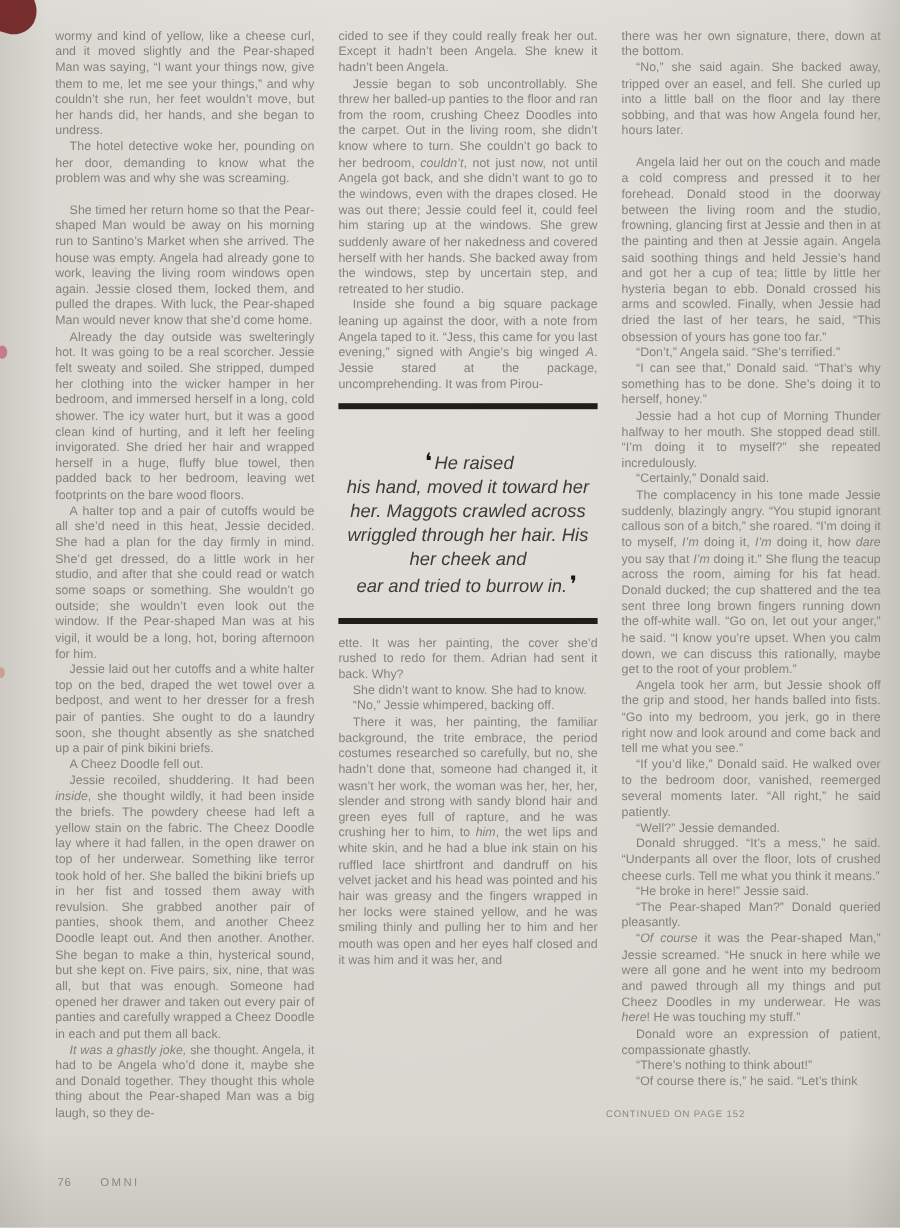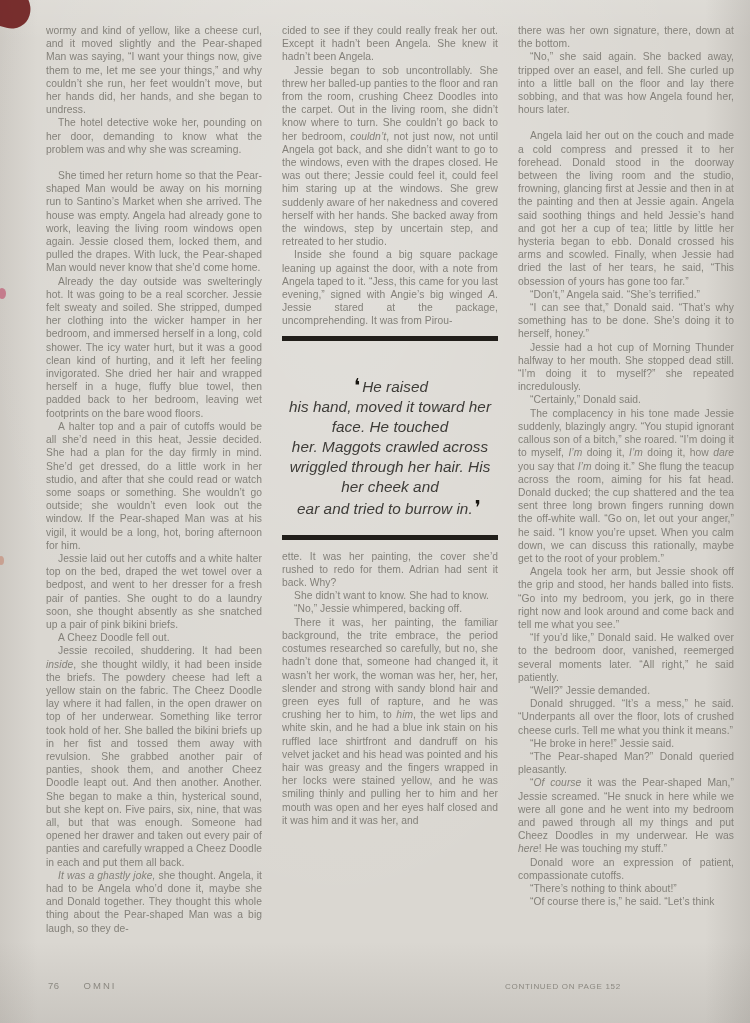--- a/index.html
+++ b/index.html
@@ -50,21 +50,21 @@
     color:#17140f;
     padding:0 2px;
   }
   .footer-left {
     position:absolute; left:48px; top:980px;
     font-size:9.5px; color:#8b8880; letter-spacing:0.5px;text-align:right;
   }
   .footer-left .pgnum { margin-right:24px; }
   .footer-left .mag { letter-spacing:2px; }
   .footer-right {
-    position:absolute; left:505px; top:982px;
+    position:absolute; left:505px; top:924px;
     font-size:8px; color:#8b8880; letter-spacing:0.7px;
   }
   
   .corner-stain {
     position:absolute; left:-11px; top:-13px; width:42px; height:41px;
     background:#6f201f;
     border-radius:42% 68% 55% 45%;
     transform:rotate(16deg);
     opacity:0.92;
   }
@@ -102,21 +102,20 @@
   <div class="col">
     <p class="flush">cided to see if they could really freak her out. Except it hadn’t been Angela. She knew it hadn’t been Angela.</p>
     <p>Jessie began to sob uncontrollably. She threw her balled-up panties to the floor and ran from the room, crushing Cheez Doodles into the carpet. Out in the living room, she didn’t know where to turn. She couldn’t go back to her bedroom, <i>couldn’t</i>, not just now, not until Angela got back, and she didn’t want to go to the windows, even with the drapes closed. He was out there; Jessie could feel it, could feel him staring up at the windows. She grew suddenly aware of her nakedness and covered herself with her hands. She backed away from the windows, step by uncertain step, and retreated to her studio.</p>
     <p>Inside she found a big square package leaning up against the door, with a note from Angela taped to it. “Jess, this came for you last evening,” signed with Angie’s big winged <i>A</i>. Jessie stared at the package, uncomprehending. It was from Pirou-</p>
 
     <div class="pullquote">
       <div class="pq-rule"></div>
       <div class="pq-body">
         <div><span class="qmark">❛</span><span>He raised</span></div>
         <div>his hand, moved it toward her</div>
-        <div>face. He touched</div>
         <div>her. Maggots crawled across</div>
         <div>wriggled through her hair. His</div>
         <div>her cheek and</div>
         <div><span>ear and tried to burrow in.</span><span class="qmark">❜</span></div>
       </div>
       <div class="pq-rule"></div>
     </div>
 
     <p class="flush">ette. It was her painting, the cover she’d rushed to redo for them. Adrian had sent it back. Why?</p>
     <p>She didn’t want to know. She had to know.</p>
@@ -133,21 +132,21 @@
     <p>Jessie had a hot cup of Morning Thunder halfway to her mouth. She stopped dead still. “I’m doing it to myself?” she repeated incredulously.</p>
     <p>“Certainly,” Donald said.</p>
     <p>The complacency in his tone made Jessie suddenly, blazingly angry. “You stupid ignorant callous son of a bitch,” she roared. “I’m doing it to myself, <i>I’m</i> doing it, <i>I’m</i> doing it, how <i>dare</i> you say that <i>I’m</i> doing it.” She flung the teacup across the room, aiming for his fat head. Donald ducked; the cup shattered and the tea sent three long brown fingers running down the off-white wall. “Go on, let out your anger,” he said. “I know you’re upset. When you calm down, we can discuss this rationally, maybe get to the root of your problem.”</p>
     <p>Angela took her arm, but Jessie shook off the grip and stood, her hands balled into fists. “Go into my bedroom, you jerk, go in there right now and look around and come back and tell me what you see.”</p>
     <p>“If you’d like,” Donald said. He walked over to the bedroom door, vanished, reemerged several moments later. “All right,” he said patiently.</p>
     <p>“Well?” Jessie demanded.</p>
     <p>Donald shrugged. “It’s a mess,” he said. “Underpants all over the floor, lots of crushed cheese curls. Tell me what you think it means.”</p>
     <p>“He broke in here!” Jessie said.</p>
     <p>“The Pear-shaped Man?” Donald queried pleasantly.</p>
     <p>“<i>Of course</i> it was the Pear-shaped Man,” Jessie screamed. “He snuck in here while we were all gone and he went into my bedroom and pawed through all my things and put Cheez Doodles in my underwear. He was <i>here</i>! He was touching my stuff.”</p>
-    <p>Donald wore an expression of patient, compassionate cutoffs.</p>
+    <p>Donald wore an expression of patient, compassionate ghastly.</p>
     <p>“There’s nothing to think about!”</p>
     <p>“Of course there is,” he said. “Let’s think</p>
   </div>
 
 </div>
 
 <div class="footer-left">
   <span class="pgnum">76</span><span class="mag">OMNI</span>
 </div>
 <div class="footer-right">CONTINUED ON PAGE 152</div>

